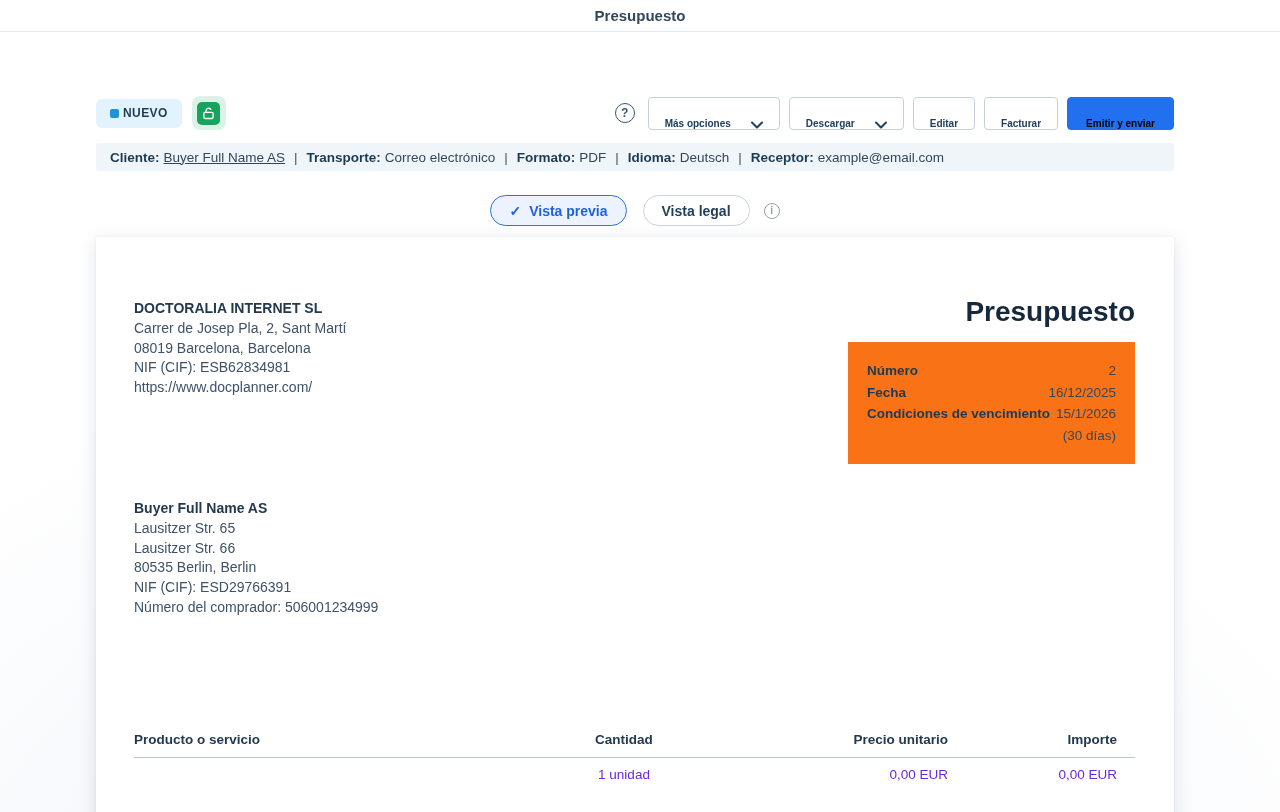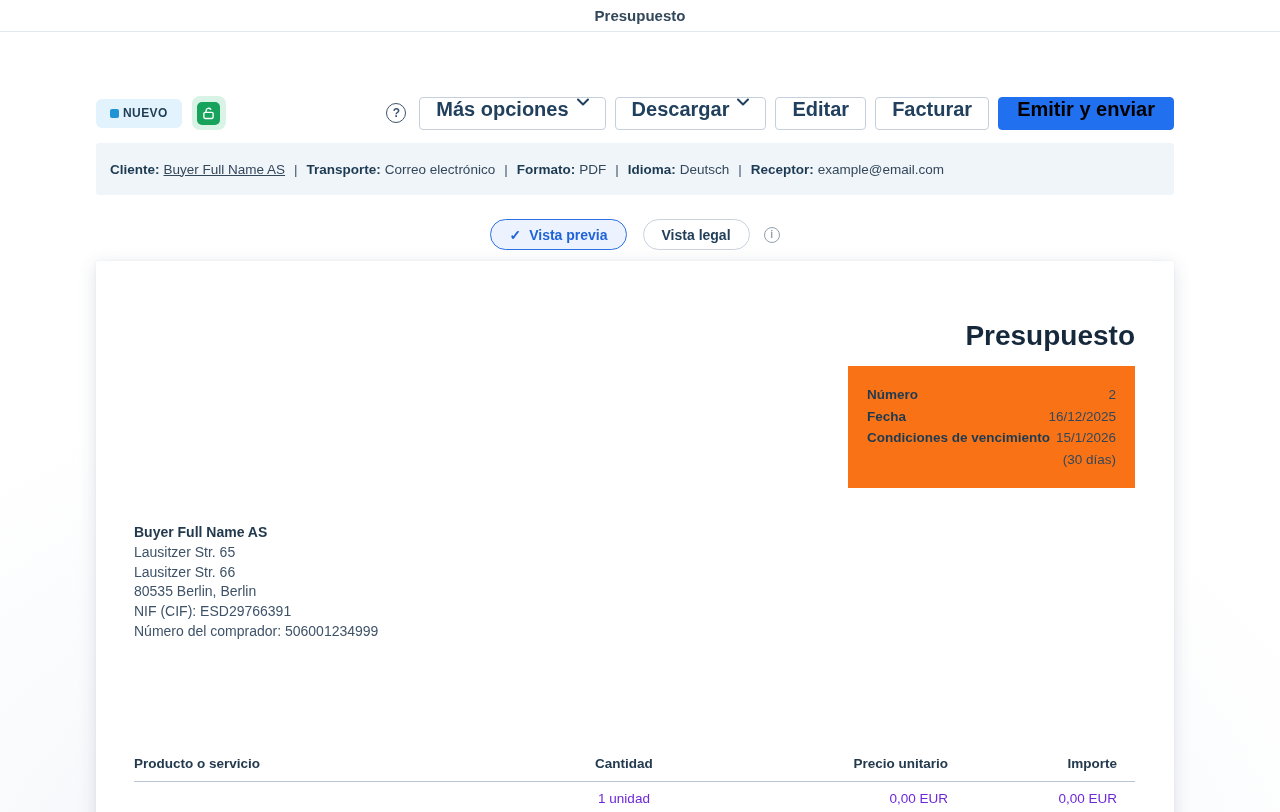--- a/index.html
+++ b/index.html
@@ -44,32 +44,32 @@
     display:flex; align-items:center; justify-content:center;
   }
   .toolbar-right { display:flex; align-items:center; gap:9px; }
   .help-icon {
     width:20px; height:20px; border-radius:50%; border:1.6px solid #3c546e;
     display:inline-flex; align-items:center; justify-content:center;
     font-size:12px; font-weight:700; color:#3c546e; margin-right:4px; cursor:pointer;
   }
   .btn {
     height:33px; background:#fff; border:1px solid #c6d0dc; border-radius:4px;
-    padding:0 16px; font-family:inherit; font-size:20px; font-weight:700; color:#21405d;
-    display:inline-flex; align-items:flex-start; gap:8px; cursor:pointer;
+    padding:0 16px; font-family:inherit; font-size:10px; font-weight:700; color:#21405d;
+    display:inline-flex; align-items:flex-end; gap:20px; cursor:pointer;
   }
   .btn svg { display:block; }
   .btn-primary {
     background:var(--accent,#2170f0); border:1px solid var(--accent,#2170f0); color:#000000;
     padding:0 18px;
   }
 
   
   .infobar {
-    margin-top:13px; height:52px; background:#f0f5fa; border-radius:3px;
+    margin-top:13px; height:28px; background:#f0f5fa; border-radius:3px;
     display:flex; align-items:center; padding:0 14px;
     font-size:13.5px; color:#33475b; white-space:nowrap;
   }
   .infobar b { color:#1c3a52; margin-right:4px; }
   .infobar .divider { margin:0 9px; color:#3e5268; }
   .infobar a { color:#33475b; text-decoration:underline; cursor:pointer; }
 
   
   .tabs-row {
     margin-top:24px; display:flex; align-items:center; justify-content:center; gap:16px;
@@ -197,20 +197,27 @@
       <button class="pill">
         <span>Vista legal</span>
       </button>
       <span class="info-icon">
         <span>i</span>
       </span>
     </div>
 
     <div class="doc-card">
       <div class="doc-top">
+        <div class="addr">
+          <div class="name">DOCTORALIA INTERNET SL</div>
+          <div>Carrer de Josep Pla, 2, Sant Martí</div>
+          <div>08019 Barcelona, Barcelona</div>
+          <div>NIF (CIF): ESB62834981</div>
+          <div>https://www.docplanner.com/</div>
+        </div>
         <div class="doc-right">
           <div class="doc-title">Presupuesto</div>
           <div class="meta-box">
             <div class="meta-row">
               <span class="ml">Número</span>
               <span class="mv">2</span>
             </div>
             <div class="meta-row">
               <span class="ml">Fecha</span>
               <span class="mv">16/12/2025</span>

